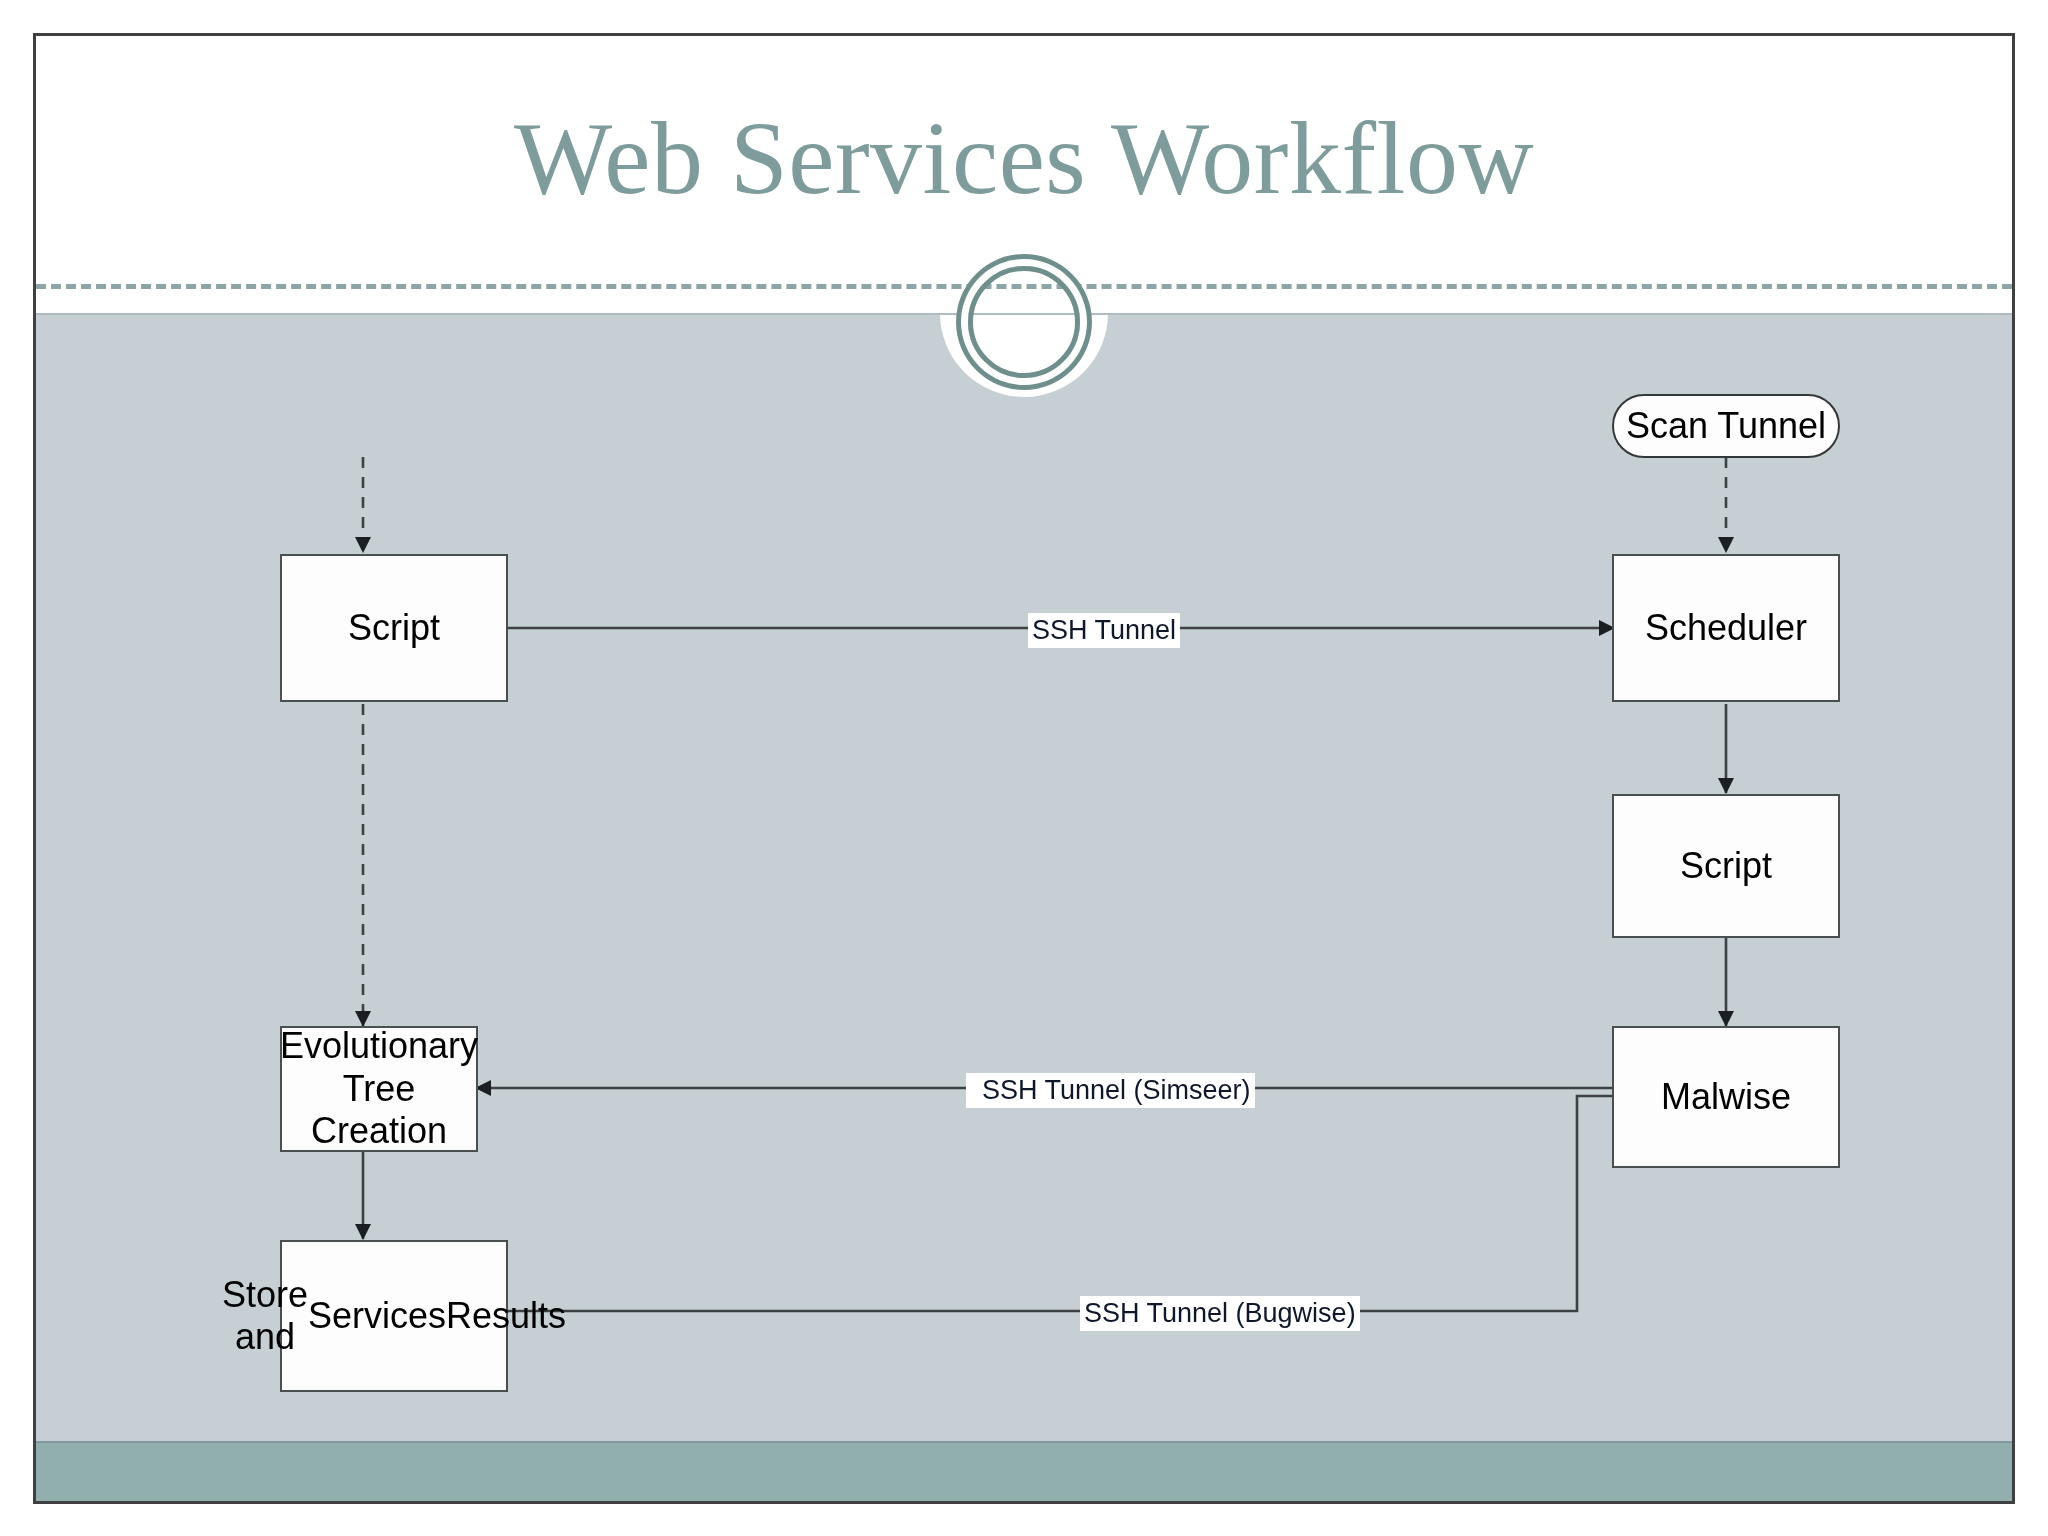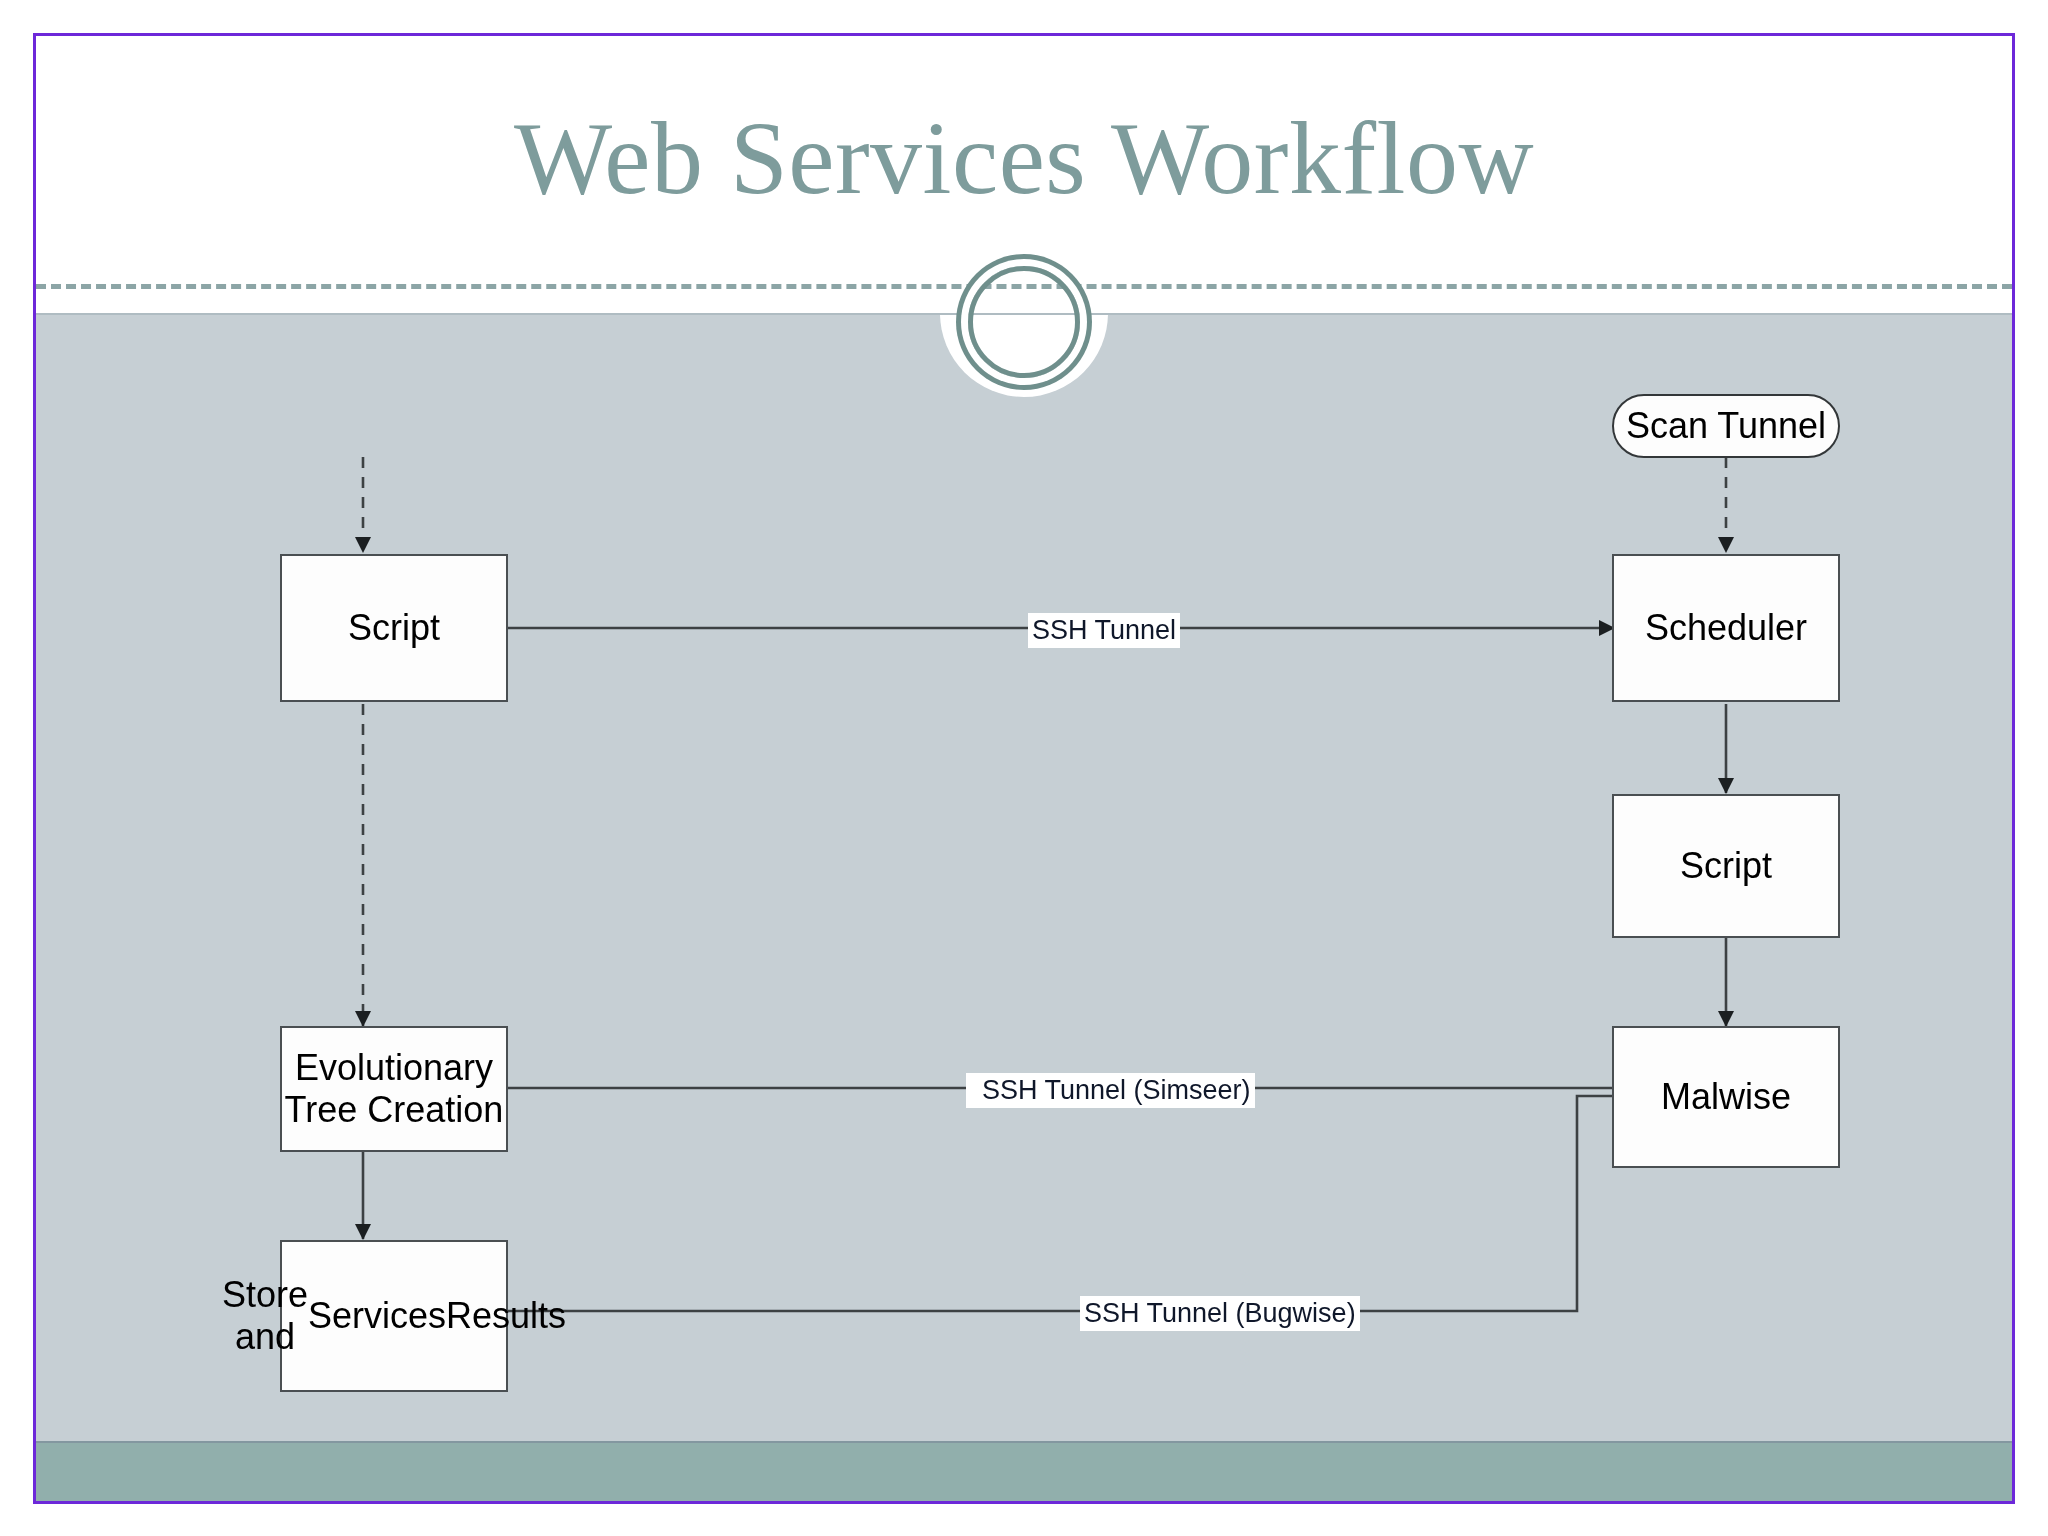--- a/index.html
+++ b/index.html
@@ -16,21 +16,21 @@
   }
 
   
   #slide {
     position: absolute;
     left: 33px;
     top: 33px;
     width: 1982px;
     height: 1471px;
     background: #ffffff;
-    border: 3px solid #6d28d9;
+    border: 3px solid #404040;
     box-sizing: border-box;
     overflow: hidden;
   }
 
   
   #title-area {
     position: absolute;
     left: 0;
     top: 0;
     width: 100%;
@@ -209,21 +209,21 @@
 
         <path d="M 1578 1060 L 1541 1060 L 1541 1275 L 440 1275" marker-end="url(#arrow)"></path>
       </g>
     </svg>
 
 
     <div class="node" style="left:244px; top:518px; width:228px; height:148px;">
       <span>Script</span>
     </div>
 
-    <div class="node" style="left:244px; top:990px; width:228px; height:126px; flex-direction:column;">
+    <div class="node" style="left:244px; top:990px; width:198px; height:126px; flex-direction:column;">
       <span>Evolutionary</span>
       <span>Tree Creation</span>
     </div>
 
     <div class="node" style="left:244px; top:1204px; width:228px; height:152px; flex-direction:row;">
       <span>Store and</span>
       <span>Services</span>
       <span>Results</span>
     </div>
 

